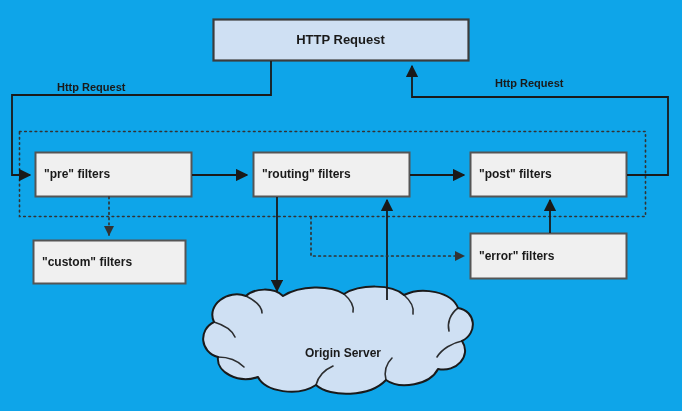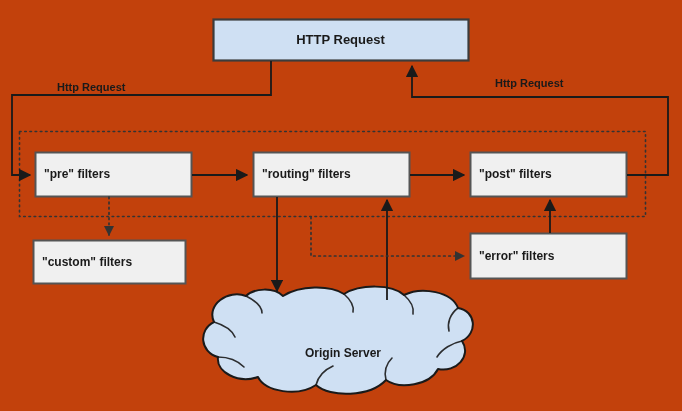--- a/index.html
+++ b/index.html
@@ -1,18 +1,18 @@
 <!DOCTYPE html>
 <html><head>
 <meta charset="utf-8">
 <style>
   html,body{margin:0;padding:0;background:#ffffff;}
   body{width:682px;height:411px;overflow:hidden;
        font-family:"Liberation Sans","DejaVu Sans",sans-serif;}
-  #stage{position:relative;width:682px;height:411px;background:#c2410c;}
+  #stage{position:relative;width:682px;height:411px;background:#0ea5e9;}
   #stage svg{position:absolute;left:0;top:0;width:682px;height:411px;}
   .nodeLabel{
     position:absolute;display:flex;align-items:center;
     font-weight:bold;color:#1a1a1a;pointer-events:none;
   }
   .centered{justify-content:center;}
   .leftpad{justify-content:flex-start;}
   .edgeLabel{
     position:absolute;font-weight:bold;color:#1a1a1a;
     font-size:11px;white-space:nowrap;text-align:center;

